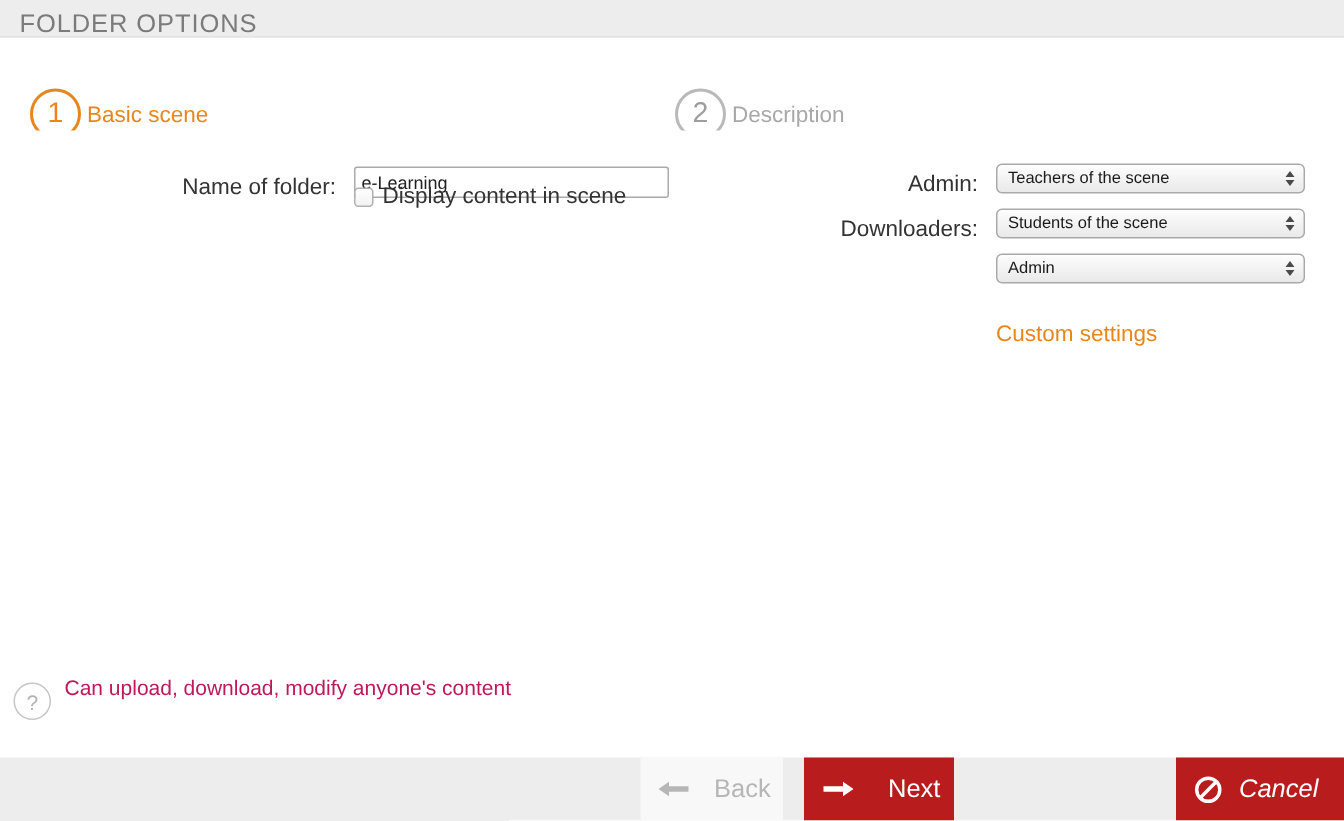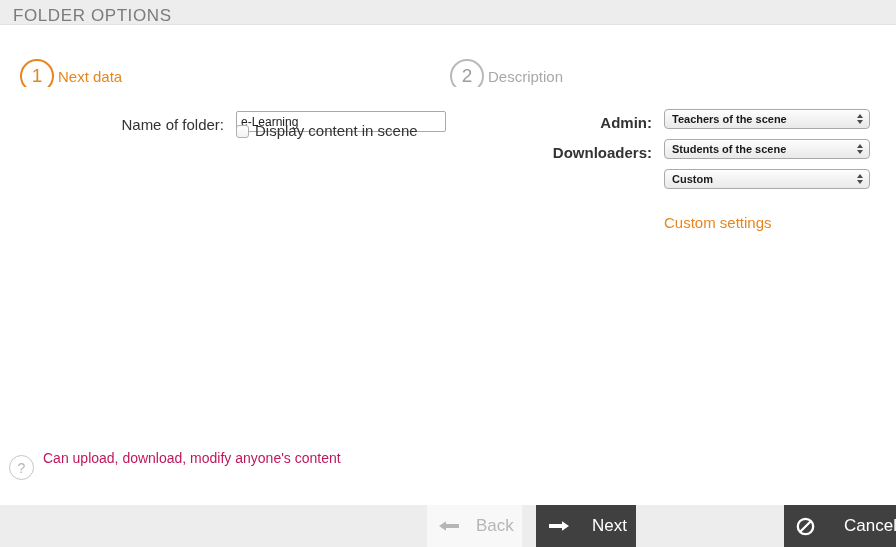--- a/index.html
+++ b/index.html
@@ -155,21 +155,20 @@
 
   
   #perm-block {
     position: absolute;
     left: 470px; top: 22px;
     width: 420px;
   }
   .perm-row {
     position: relative;
     height: 30px;
-    font-weight: bold;
   }
   .perm-label {
     position: absolute;
     left: 0; top: 5px;
     width: 182px;
     text-align: right;
     font-size: 15px;
     color: #333333;
     white-space: nowrap;
   }
@@ -261,21 +260,21 @@
   }
   .fbtn {
     position: absolute;
     top: 0;
     height: 42px;
     display: flex;
     align-items: center;
     justify-content: center;
     font-size: 17px;
     color: #ffffff;
-    background: #404040;
+    background: #b91c1c;
     cursor: pointer;
     user-select: none;
     box-sizing: border-box;
   }
   .fbtn .glyph {
     display: flex;
     align-items: center;
     justify-content: center;
     flex: none;
   }
@@ -302,33 +301,33 @@
     justify-content: flex-start;
     padding-left: 13px;
   }
   #btn-done .txt { margin-left: 14px; }
   #btn-cancel {
     left: 784px;
     width: 112px;
     justify-content: flex-start;
     padding-left: 12px;
   }
-  #btn-cancel .txt { margin-left: 29px; }
+  #btn-cancel .txt { margin-left: 11px; font-style: italic; }
 </style>
 </head>
 <body>
 
 <div id="header-bar">
   <div id="page-title">FOLDER OPTIONS</div>
 </div>
 
 <div id="step-bar">
   <div class="step" id="step-1">
     <div class="step-circle">1</div>
-    <div class="step-label">Next data</div>
+    <div class="step-label">Basic scene</div>
   </div>
   <div class="dots" id="dots-1"></div>
   <div class="step inactive" id="step-2">
     <div class="step-circle">2</div>
     <div class="step-label">Description</div>
   </div>
   <div class="dots" id="dots-2"></div>
 </div>
 
 <div id="content">
@@ -359,21 +358,21 @@
       <div class="perm-select">
         <span>Students of the scene</span>
         <span class="stepper">
           <span class="tri up"></span>
             <span class="tri down"></span>
         </span>
       </div>
     </div>
     <div class="perm-row">
       <div class="perm-select">
-        <span>Custom</span>
+        <span>Admin</span>
         <span class="stepper">
           <span class="tri up"></span>
             <span class="tri down"></span>
         </span>
       </div>
     </div>
   </div>
 
   <div id="custom-settings">Custom settings</div>
 

